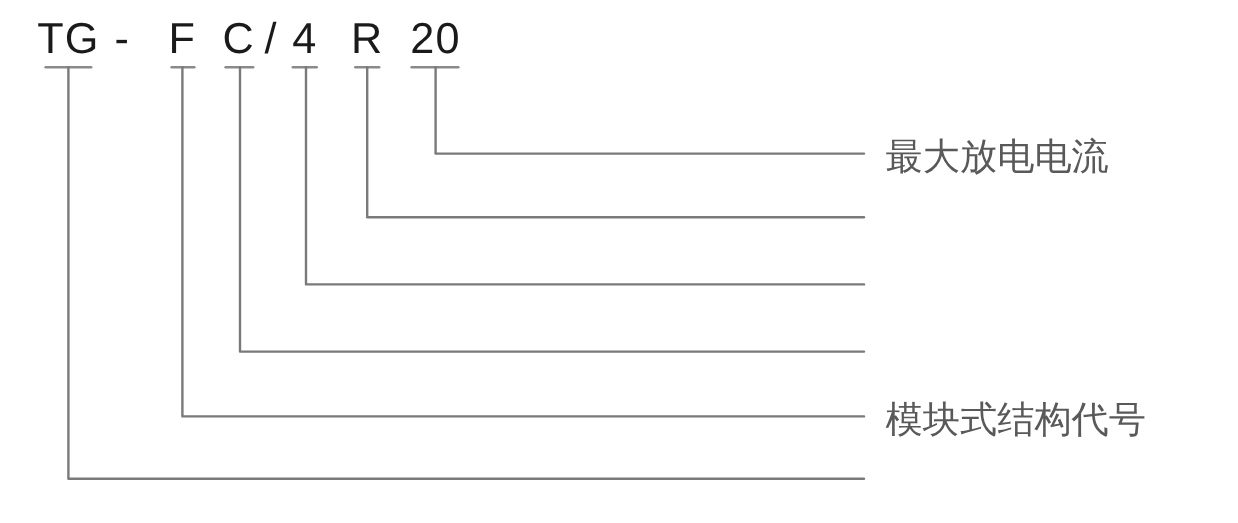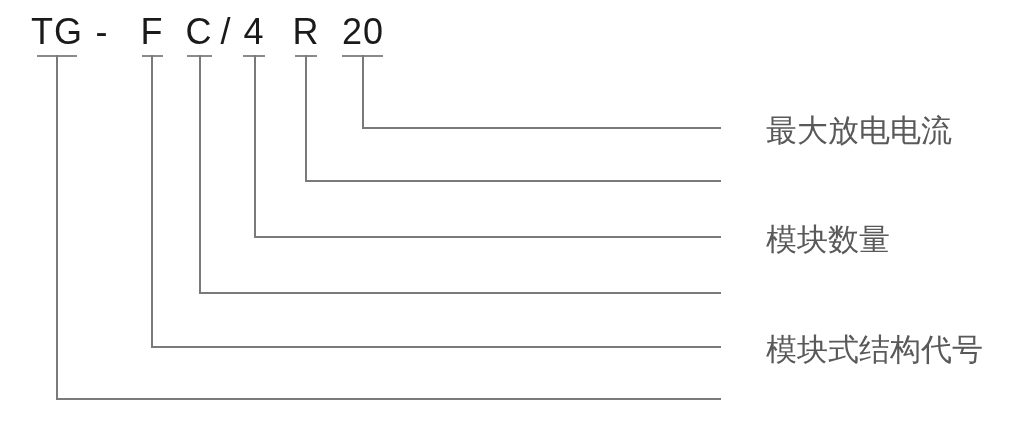--- a/index.html
+++ b/index.html
@@ -2,21 +2,21 @@
 <html style="--line-color: #7a7a7a; --bar-color: #8a8a8a; --code-color: #1a1a1a; --label-color: #595959; --bg: #ffffff;"><head>
 <meta charset="utf-8">
 <style>
   :root{
     --line-color:#7a7a7a;
     --bar-color:#8a8a8a;
     --code-color:#1a1a1a;
     --label-color:#595959;
     --bg:#ffffff;
   }
-  *{margin:0;padding:0;box-sizing:border-box;}
+  *{margin:0;padding:0;box-sizing:border-box;border-radius:14px;}
   html,body{background:var(--bg);}
   .canvas{
     position:relative;
     width:1032px;
     height:436px;
     background:var(--bg);
     overflow:hidden;
     font-family:"Liberation Sans", sans-serif;
   }
   .code-token{
@@ -47,21 +47,20 @@
     height:2px;
     background:var(--line-color);
   }
   .label{
     position:absolute;
     left:738px;
     font-size:31px;
     line-height:34px;
     color:var(--label-color);
     white-space:nowrap;
-    margin-left:28px;
   }
 </style>
 </head>
 <body>
 
 <div class="canvas">
 
   <span class="code-token" style="left:57px">TG</span>
   <span class="code-token" style="left:102px">-</span>
   <span class="code-token" style="left:152px">F</span>
@@ -86,16 +85,15 @@
   <div class="vline" style="left:362px; height:73px"></div>
 
   <div class="hline" style="top:127px; left:362px; width:359px"></div>
   <div class="hline" style="top:180px; left:305px; width:416px"></div>
   <div class="hline" style="top:236px; left:254px; width:467px"></div>
   <div class="hline" style="top:292px; left:199px; width:522px"></div>
   <div class="hline" style="top:346px; left:151px; width:570px"></div>
   <div class="hline" style="top:398px; left:56px;  width:665px"></div>
 
   <div class="label" style="top:114px">最大放电电流</div>
-  <div class="label" style="top:223px">模块数量</div>
   <div class="label" style="top:333px">模块式结构代号</div>
 
 </div>
 
 </body></html>

